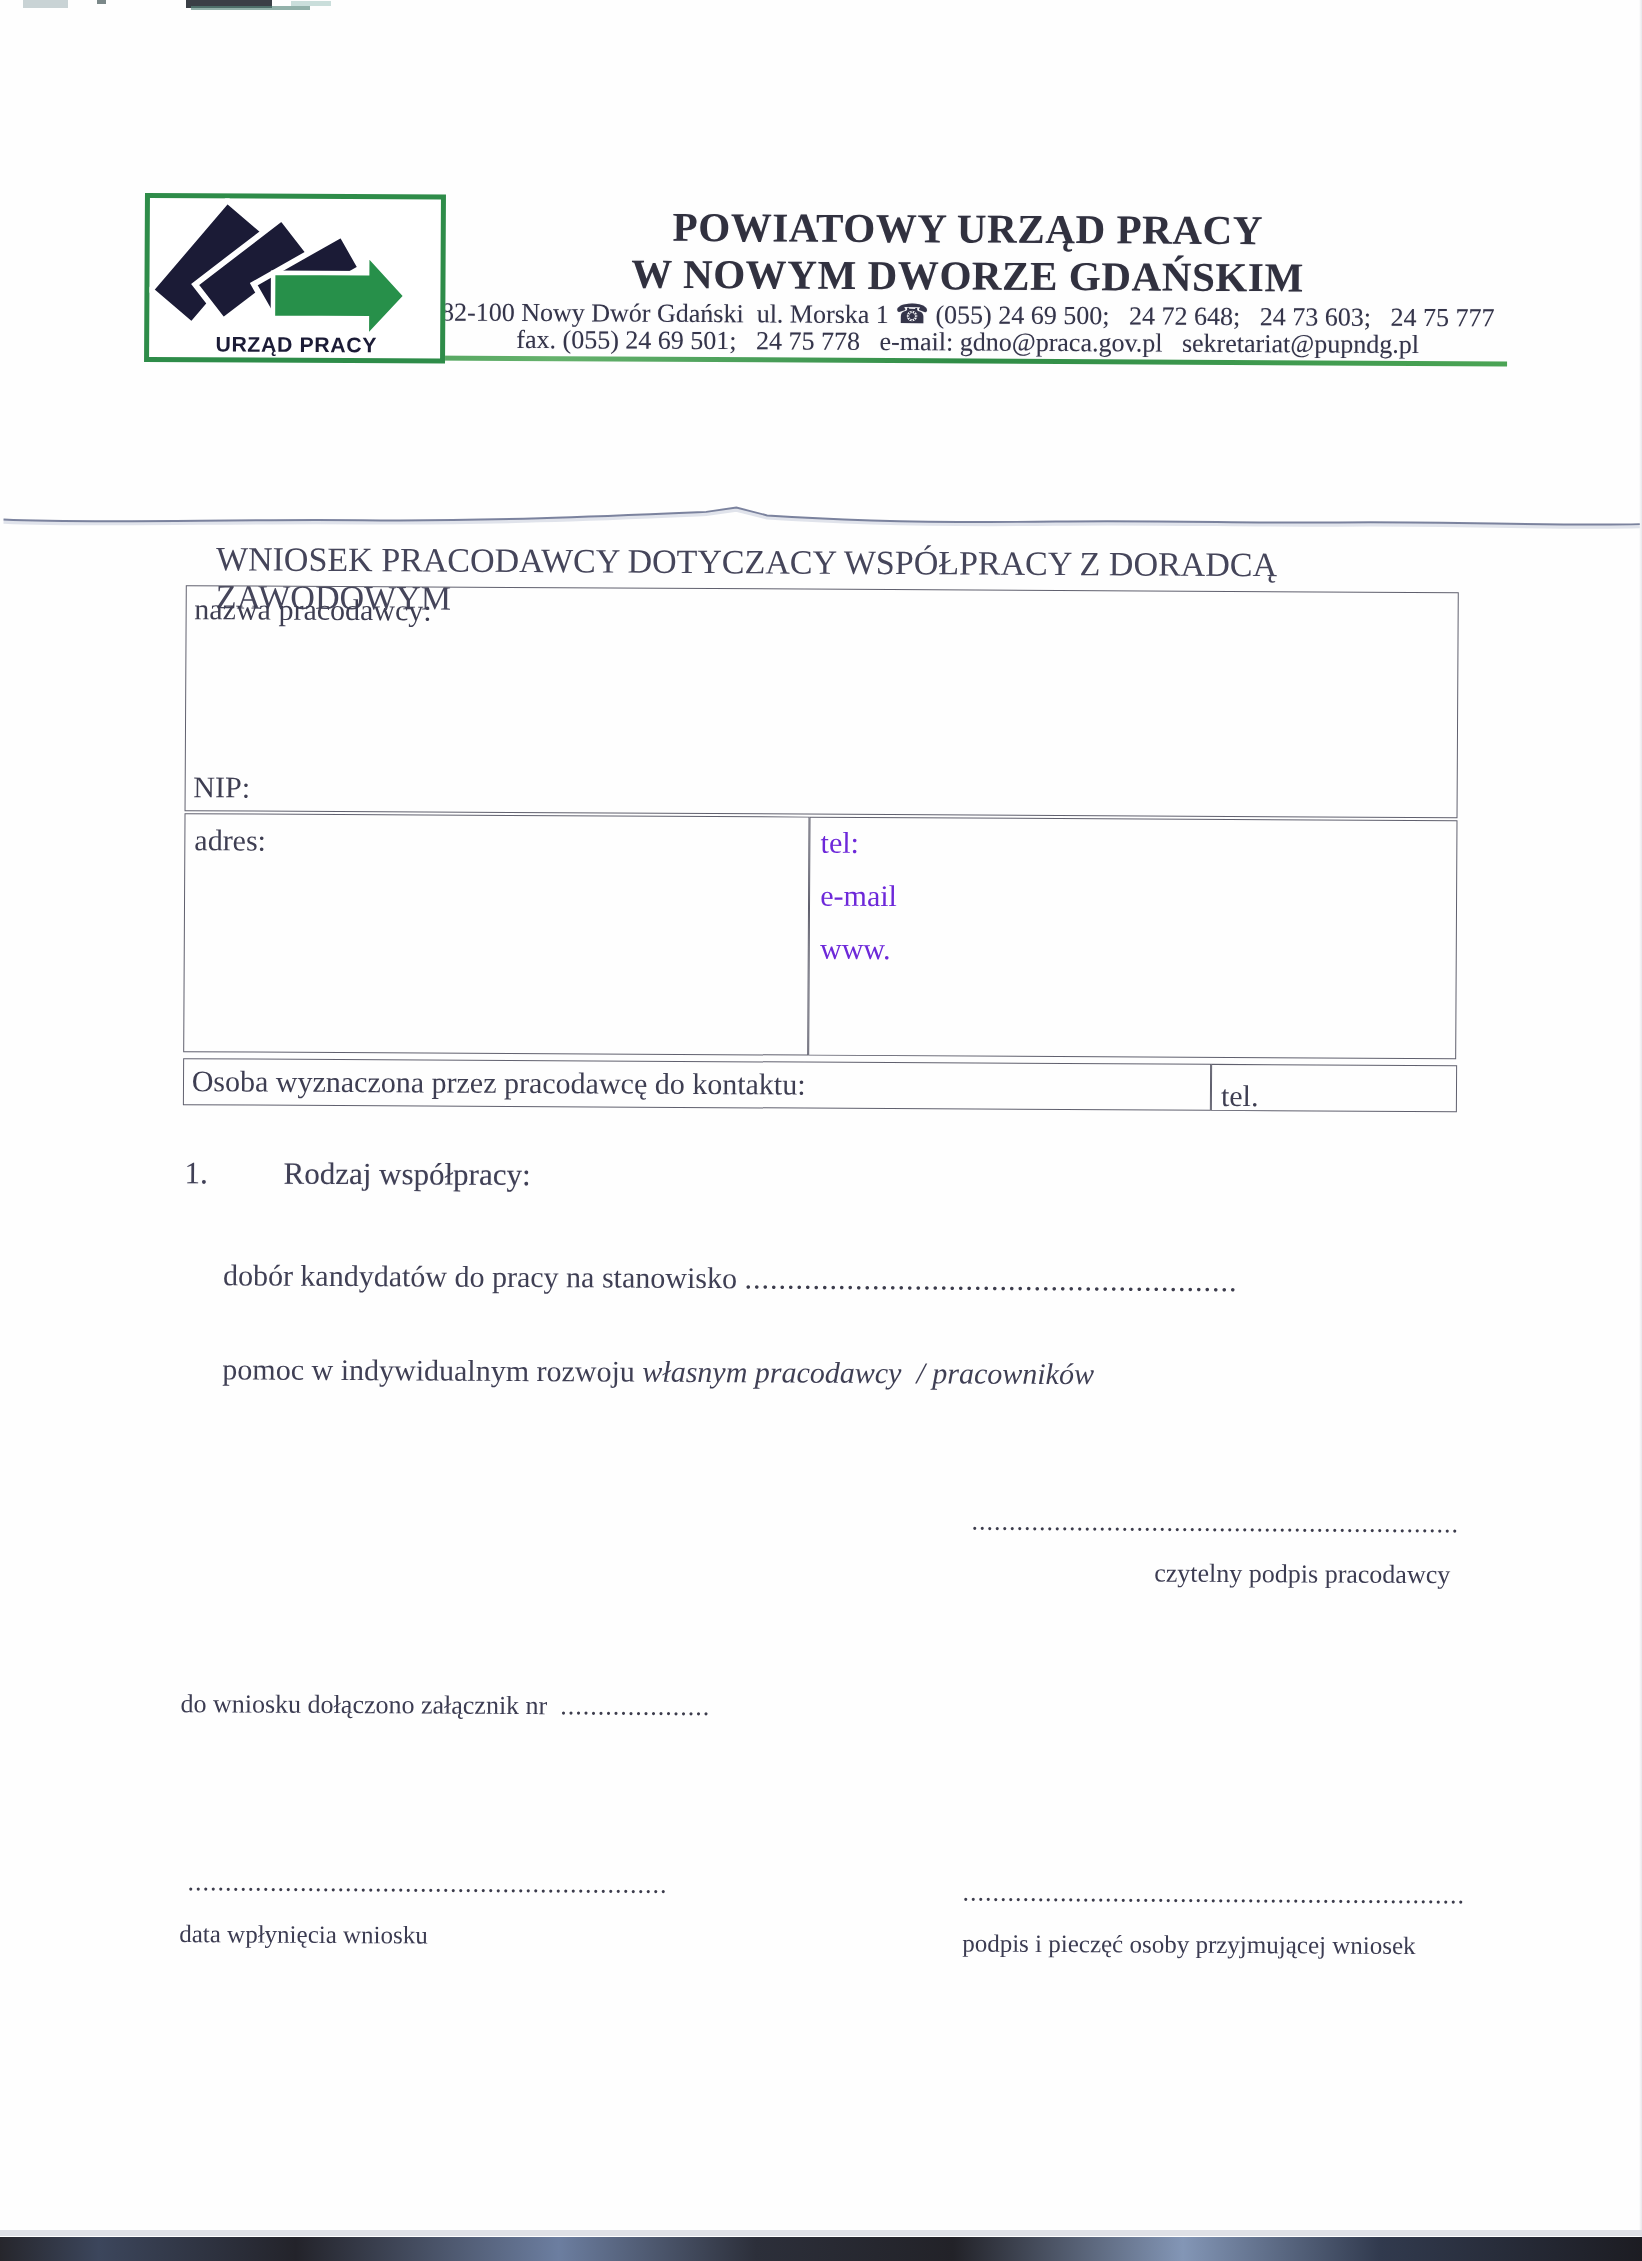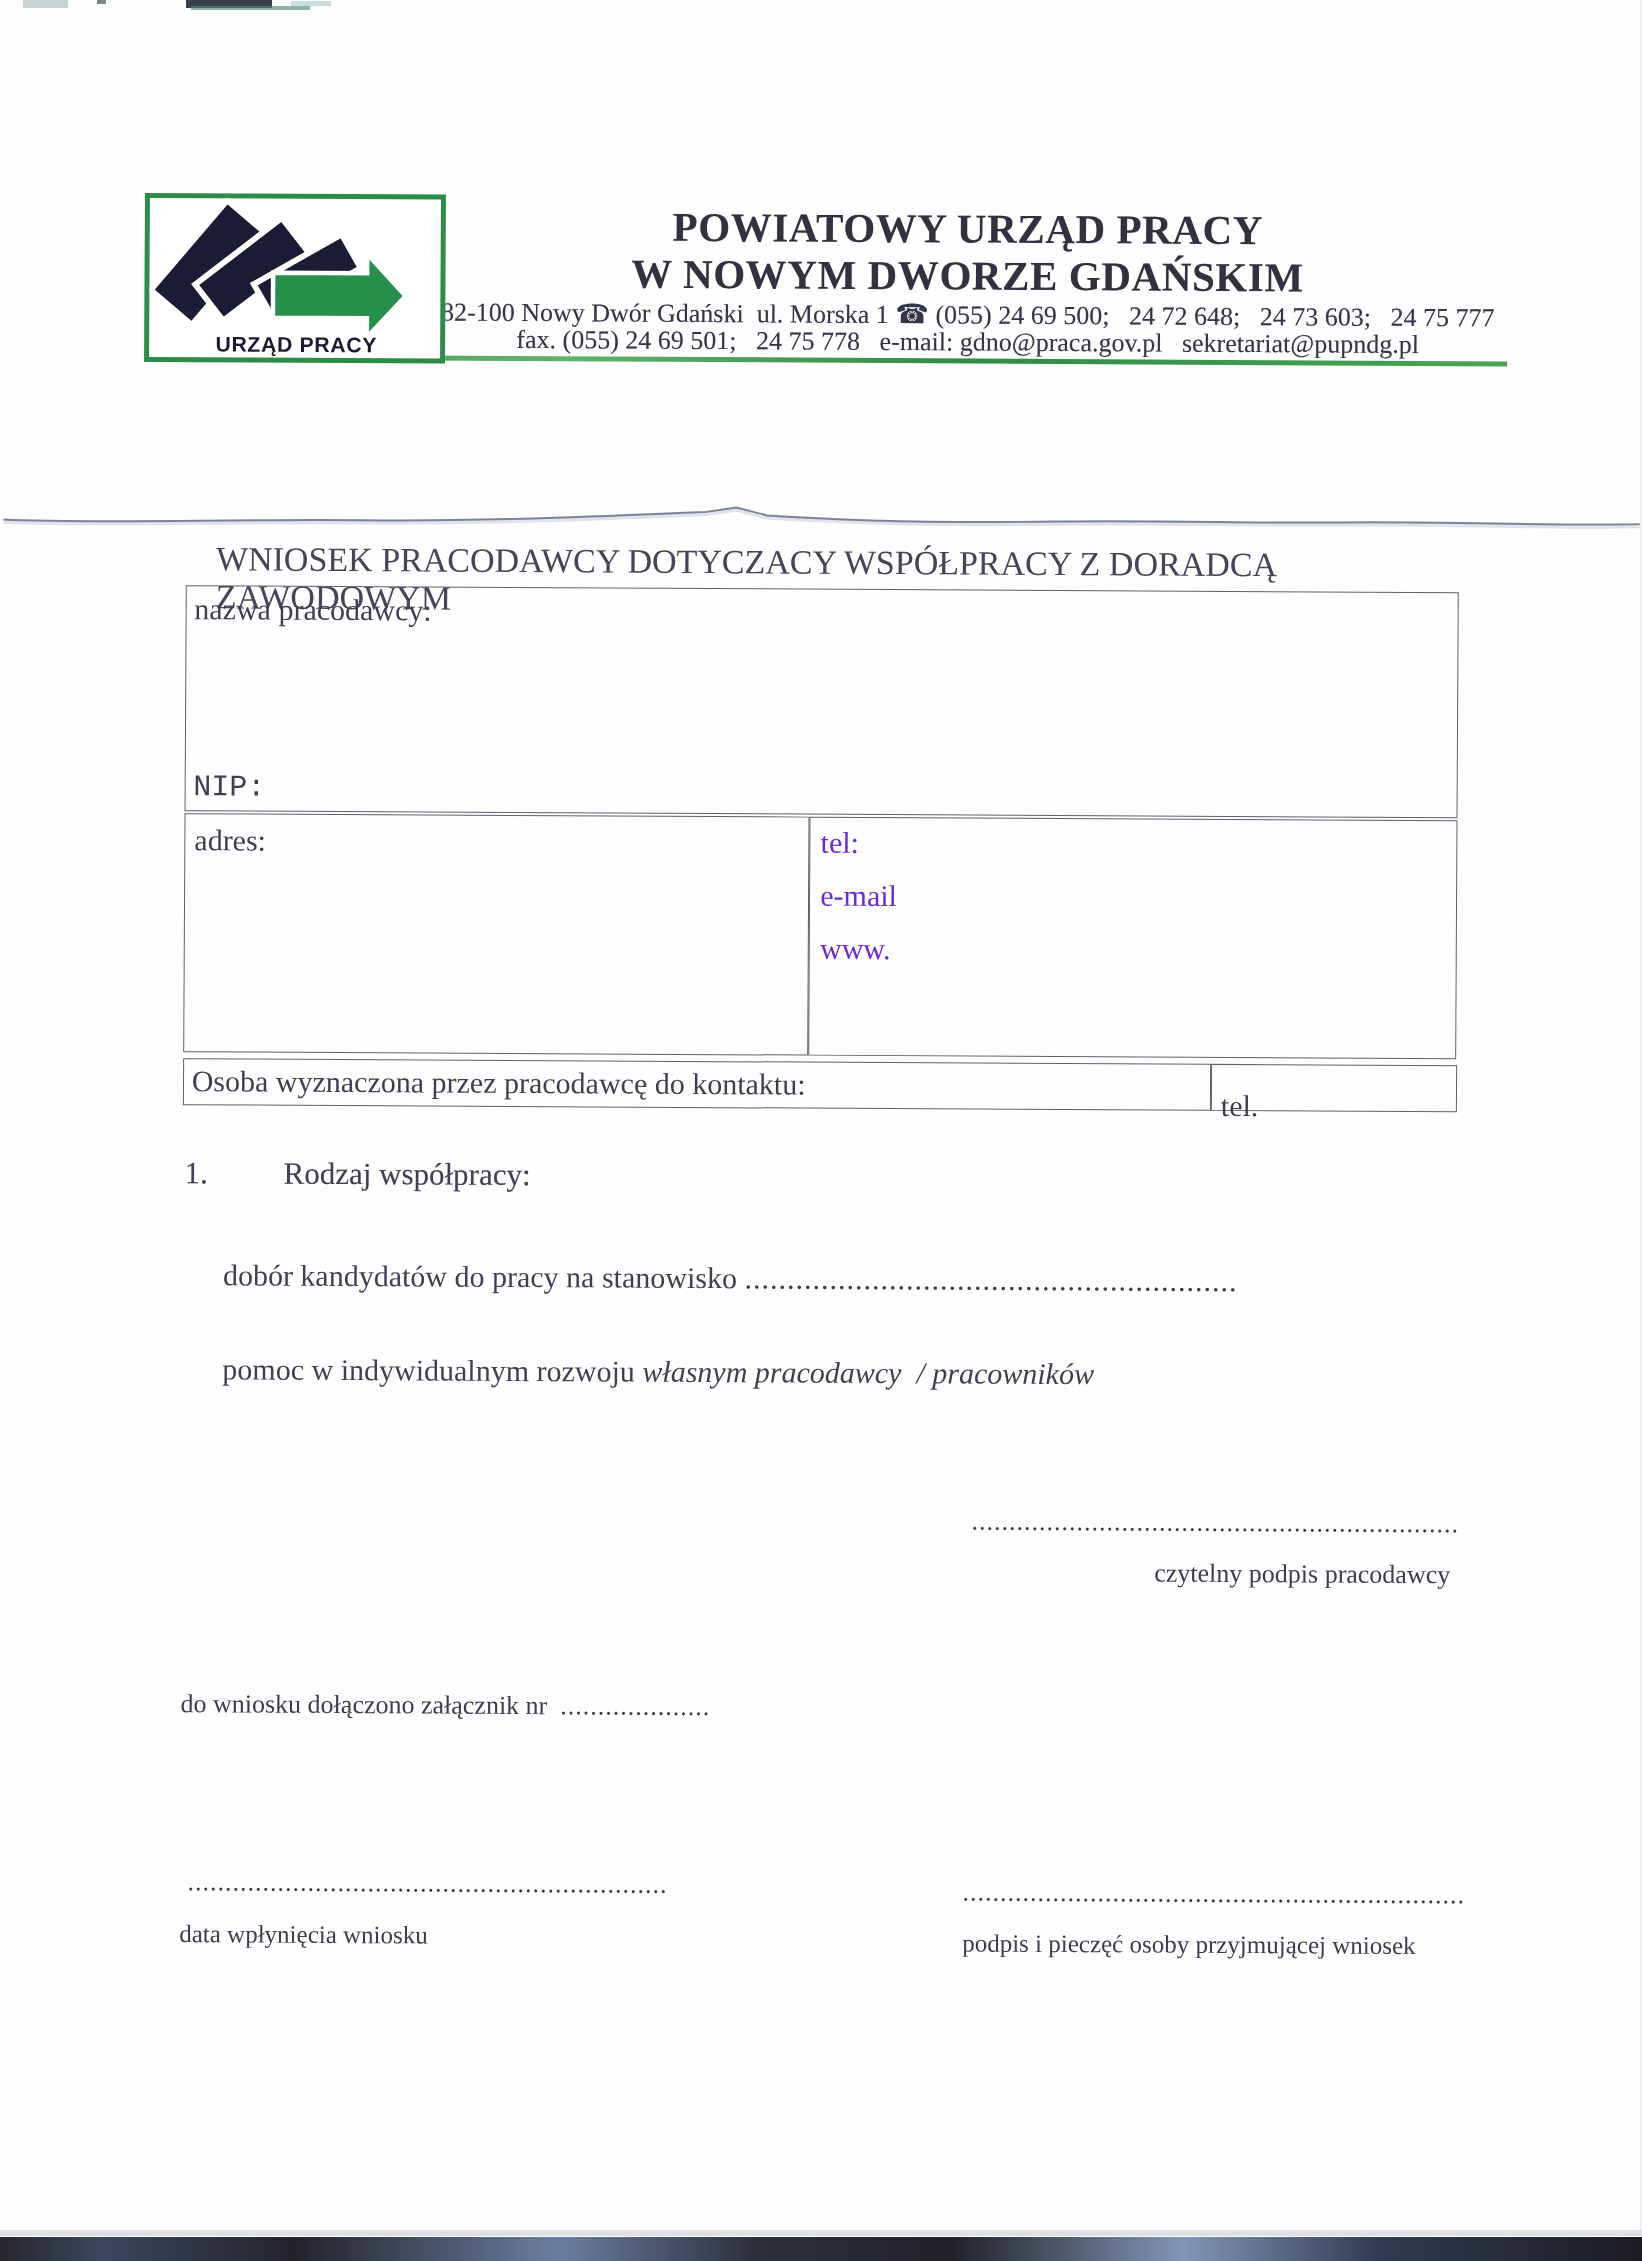--- a/index.html
+++ b/index.html
@@ -32,26 +32,26 @@
 
   
   .cell{position:absolute;border:1.9px solid #60606e;background:transparent;}
   .cell-a{left:186px;top:585px;width:1271px;height:224px;}
   .cell-b{left:186px;top:813px;width:623px;height:237px;}
   .cell-c{left:811px;top:813px;width:646px;height:237px;}
   .cell-d{left:186px;top:1058px;width:1026px;height:45px;}
   .cell-e{left:1214px;top:1058px;width:244px;height:45px;}
   .lab{position:absolute;font-size:30px;color:#3e3e52;}
   .lab-nazwa{left:7.7px;top:6.4px;}
-  .lab-nip{left:7.7px;bottom:6.4px;font-family:Liberation Mono, monospace;}
+  .lab-nip{left:7.7px;bottom:6.4px;}
   .lab-adres{left:9px;top:9px;text-align:right;}
   .tel-lines{position:absolute;left:10.3px;top:7.7px;font-size:30px;color:#6d28d9;}
   .tel-lines div{margin-bottom:19.3px;}
   .lab-osoba{left:7.7px;top:5.2px;}
-  .lab-osobatel{left:9px;top:24px;}
+  .lab-osobatel{left:9px;top:14px;}
 
   
   .sec1-num{left:188px;top:1155px;font-size:31px;color:#404056;}
   .sec1-head{left:287px;top:1155px;font-size:31px;color:#404056;}
   .opt1{left:227px;top:1258px;font-size:30px;color:#3f3f54;white-space:pre;}
   .opt2{left:227px;top:1352px;font-size:30px;color:#3f3f54;white-space:pre;}
   .it{font-style:italic;}
 
   .dots{font-size:26px;letter-spacing:1px;color:#3c3c4c;}
   .opt1 .dots{font-size:30px;}

